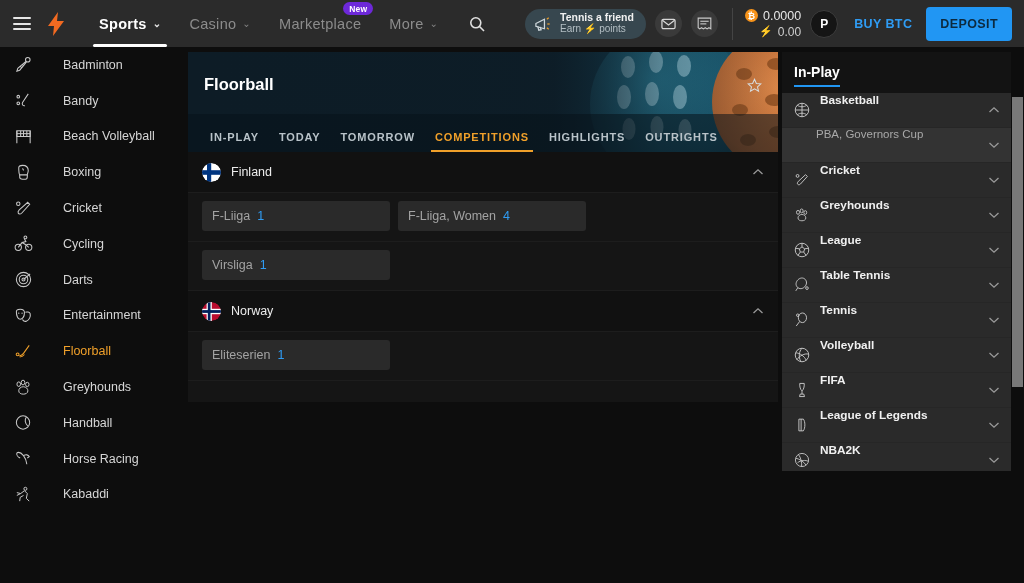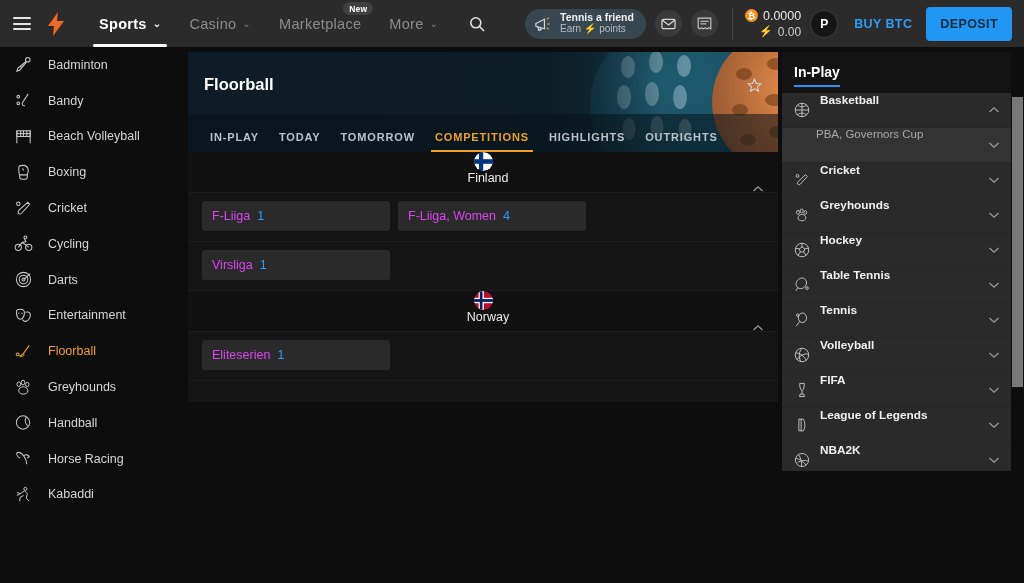--- a/index.html
+++ b/index.html
@@ -32,21 +32,21 @@
     color: #8c8c8c; white-space: nowrap;
   }
   .nav-item.active { color: #ffffff; font-weight: bold; }
   .nav-item.active::after {
     content: ""; position: absolute; left: 8px; right: 8px; bottom: 0;
     height: 3px; background: #ffffff; border-radius: 2px;
   }
   .nav-caret { margin-left: 6px; font-size: 10px; opacity: .9; }
   .new-badge {
     position: absolute; top: 2px; right: 2px;
-    background: #404040; color: #fff; font-size: 8.5px; font-weight: bold;
+    background: #6d28d9; color: #fff; font-size: 8.5px; font-weight: bold;
     border-radius: 8px; padding: 1.5px 6px; letter-spacing: .2px;
   }
   .search-btn { margin-left: 10px; width: 30px; display:flex; align-items:center; justify-content:center; cursor:pointer;}
   .topbar-right { margin-left: auto; display: flex; align-items: center; height: 47px; }
   .refer-pill {
     display: flex; align-items: center; gap: 7px;
     background: #37474f; border-radius: 18px;
     height: 30px; padding: 0 12px 0 9px; cursor: pointer;
   }
   .refer-text { line-height: 1.08; }
@@ -84,21 +84,21 @@
     font-family: "Liberation Sans", sans-serif;
   }
 
   
   .sidebar {
     position: absolute; left: 0; top: 47px; width: 178px; height: 536px;
     background: #0d0d0d; overflow: hidden;
   }
   .side-item {
     display: flex; align-items: center; height: 35.8px;
-    padding-left: 14px; cursor: pointer; color: #d6d6d6;
+    padding-left: 14px; cursor: pointer; color: #d6d6d6; gap: 15px;
   }
   .side-item .s-ico { width: 26px; display:flex; align-items:center; }
   .side-label { font-size: 12.5px; margin-left: 8px; white-space: nowrap; }
   .side-item.active .side-label { color: #f0a02a; }
 
   
   .main {
     position: absolute; left: 188px; top: 52px; width: 590px; height: 350px;
     background: #151515; overflow: hidden;
   }
@@ -124,38 +124,37 @@
   .hero-tab.active::after {
     content: ""; position: absolute; left: 6px; right: 6px; bottom: 0;
     height: 2px; background: #f0a02a;
   }
 
   .country-block { background: #151515; }
   .country-row {
     display: flex; align-items: center; height: 41px;
     background: #111111; padding: 0 14px; cursor: pointer;
     border-bottom: 1px solid #1d1d1d;
-    flex-direction: column;
   }
   .flag {
     width: 19px; height: 19px; border-radius: 50%;
     overflow: hidden; position: relative; flex: 0 0 19px;
   }
   .country-name { font-size: 12.5px; color: #ececec; margin-left: 10px; }
   .chev { margin-left: auto; color: #9a9a9a; display:flex; align-items:center; }
   .comp-row {
     display: flex; gap: 8px; padding: 8px 14px 10px 14px; background: #151515;
     border-bottom: 1px solid #1d1d1d;
   }
   .comp-chip {
     background: #2a2a2a; border-radius: 3px; height: 30px;
     width: 188px; display: flex; align-items: center; padding: 0 10px;
     cursor: pointer;
   }
-  .comp-name { font-size: 12.5px; color: #d946ef; }
+  .comp-name { font-size: 12.5px; color: #a3a3a3; }
   .comp-count { font-size: 12.5px; color: #2f9cf4; margin-left: 7px; }
 
   
   .rightpanel {
     position: absolute; left: 782px; top: 52px; width: 230px; height: 419px;
     background: #1c1c1c; overflow: hidden;
   }
   .inplay-head {
     height: 41px; background: #131313; display: flex; align-items: flex-start;
     padding: 12px 0 0 12px;
@@ -636,21 +635,21 @@
     </div>
 
     <div class="rp-row">
       <span class="rp-ico">
         <svg width="16" height="16" viewBox="0 0 18 18" fill="none" stroke="#c9c9c9" stroke-width="1.05">
           <circle cx="9" cy="9" r="7.6"></circle>
             <polygon points="9,5.5 12,7.7 10.9,11.3 7.1,11.3 6,7.7"></polygon>
           <path d="M9 1.4 V5.5 M16.2 7 L12 7.7 M13.6 15.2 L10.9 11.3 M4.4 15.2 L7.1 11.3 M1.8 7 L6 7.7"></path>
         </svg>
         </span>
-      <span class="rp-label">Hockey</span>
+      <span class="rp-label">League</span>
       <span class="rp-chev">
         <svg width="12" height="8" viewBox="0 0 12 8" fill="none" stroke="#9a9a9a" stroke-width="1.3">
             <polyline points="1.5,2 6,6.2 10.5,2"></polyline>
           </svg>
       </span>
     </div>
 
     <div class="rp-row">
       <span class="rp-ico">
         <svg width="16" height="16" viewBox="0 0 18 18" fill="none" stroke="#c9c9c9" stroke-width="1.05">

